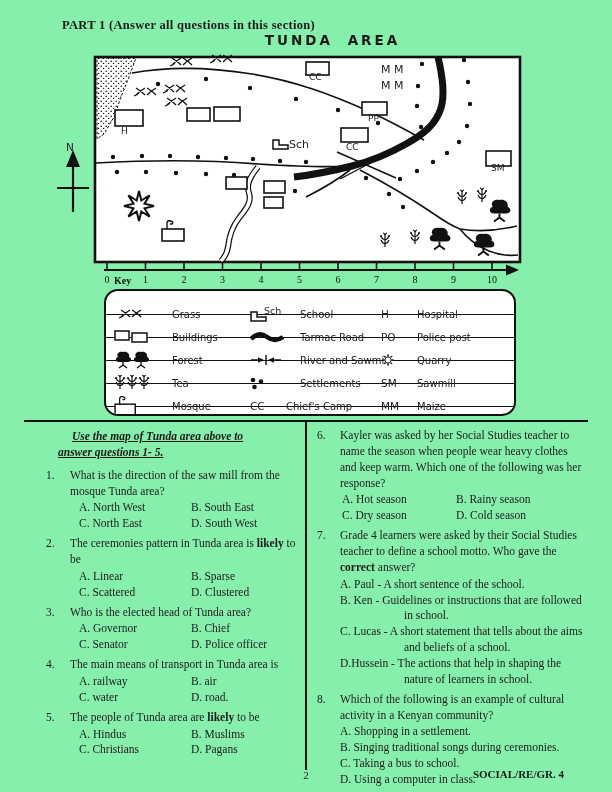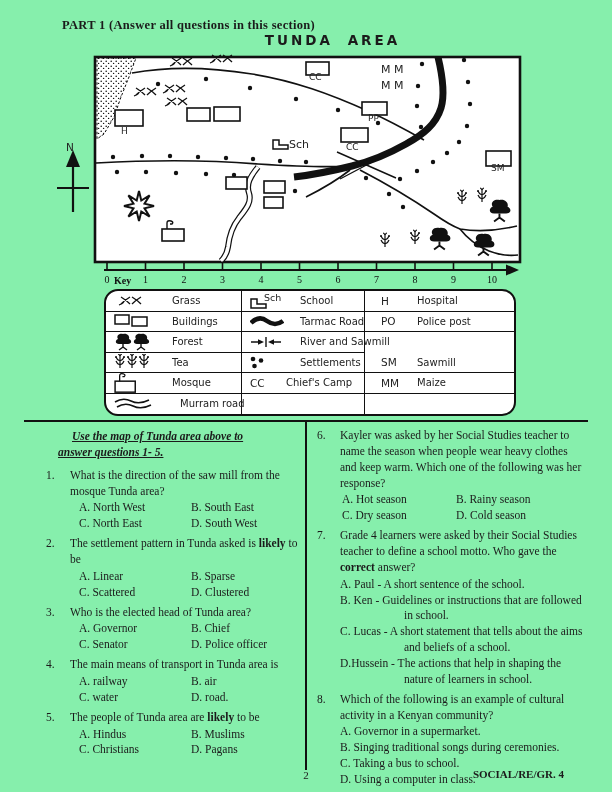--- a/index.html
+++ b/index.html
@@ -13,21 +13,21 @@
              letter-spacing:3px;word-spacing:7px;}
 
   .map-svg{left:0;top:0;pointer-events:none;}
   .msvgtext{font-family:"DejaVu Sans",sans-serif;fill:#222;}
   .scaletext{font-family:"Liberation Serif",serif;font-size:10px;fill:#111;}
 
   
   .key-box{left:104px;top:289px;width:412px;height:127px;border:2.2px solid #111;
            border-radius:14px;background:#fff;display:grid;grid-template-rows:repeat(6,1fr);
            overflow:hidden;box-sizing:border-box;}
-  .krow{display:grid;grid-template-columns:136px 123px 1fr;min-height:0;}
+  .krow{display:grid;grid-template-columns:136px 123px 1fr;min-height:0;margin-top:23px;}
   .krow:not(:last-child) .kcell{border-bottom:1.6px solid #111;}
   .kcell{display:flex;align-items:center;padding:0 8px;
          font-family:"DejaVu Sans",sans-serif;font-size:10px;color:#222;min-height:0;}
   .kcell.c1,.kcell.c2{border-right:1.6px solid #111;}
   .symwrap{width:52px;flex:none;display:flex;align-items:center;}
   .c2 .symwrap{width:44px;}
   .c3 .symwrap{width:38px;}
   .kcode{width:30px;flex:none;margin-left:8px;font-size:10.5px;}
   .klabel{margin-left:6px;white-space:nowrap;}
   .ksvgtext{font-family:"DejaVu Sans",sans-serif;font-size:9.5px;fill:#222;}
@@ -305,20 +305,28 @@
         <span class="klabel">Forest</span>
       </div>
       <div class="kcell c2">
         <span class="symwrap">
           <svg width="34" height="12" viewBox="0 -1 32 12">
               <use href="#riverbridge"></use>
             </svg>
         </span>
         <span class="klabel">River and Sawmill</span>
       </div>
+      <div class="kcell c3">
+        <span class="symwrap">
+          <svg width="30" height="20" viewBox="-16 -16 32 32">
+              <use href="#quarry" transform="scale(0.62)"></use>
+            </svg>
+        </span>
+        <span class="klabel">Quarry</span>
+      </div>
     </div>
     <div class="krow">
       <div class="kcell c1">
         <span class="symwrap">
           <svg width="36" height="17" viewBox="-1 0 34 17">
               <use href="#tea"></use>
               <use href="#tea" transform="translate(12,0)"></use>
               <use href="#tea" transform="translate(24,0)"></use>
             </svg>
         </span>
@@ -391,21 +399,21 @@
           <span>B. South East</span>
           <span>C. North East</span>
           <span>D. South West</span>
         </div>
       </div>
     </div>
 
     <div class="q">
       <div class="qnum">2.</div>
       <div class="qbody">
-        <div class="stem"><span>The settlement pattern in Tunda asked is </span><span class="b">likely</span><span> to be</span></div>
+        <div class="stem"><span>The ceremonies pattern in Tunda area is </span><span class="b">likely</span><span> to be</span></div>
         <div class="opts grid">
           <span>A. Linear</span>
           <span>B. Sparse</span>
           <span>C. Scattered</span>
           <span>D. Clustered</span>
         </div>
       </div>
     </div>
 
     <div class="q">
@@ -473,21 +481,21 @@
           <span>D.Hussein - The actions that help in shaping the nature of learners in school.</span>
         </div>
       </div>
     </div>
 
     <div class="q">
       <div class="qnum">8.</div>
       <div class="qbody">
         <div class="stem"><span>Which of the following is an example of cultural activity in a Kenyan community?</span></div>
         <div class="opts flat">
-          <span>A. Governor in a supermarket.</span>
+          <span>A. Shopping in a settlement.</span>
           <span>B. Singing traditional songs during ceremonies.</span>
           <span>C. Taking a bus to school.</span>
           <span>D. Using a computer in class.</span>
         </div>
       </div>
     </div>
   </div>
 
   <div class="abs page-num">2</div>
   <div class="abs doc-code">SOCIAL/RE/GR. 4</div>

